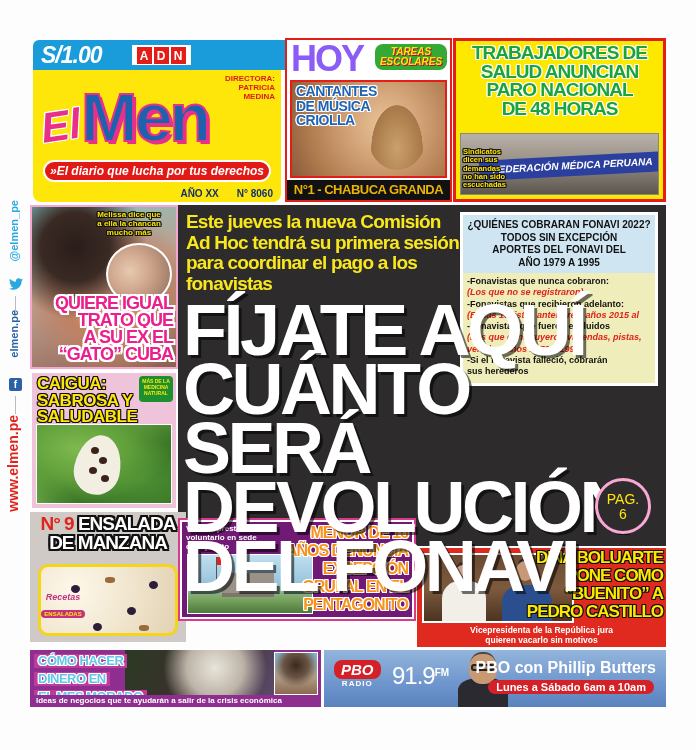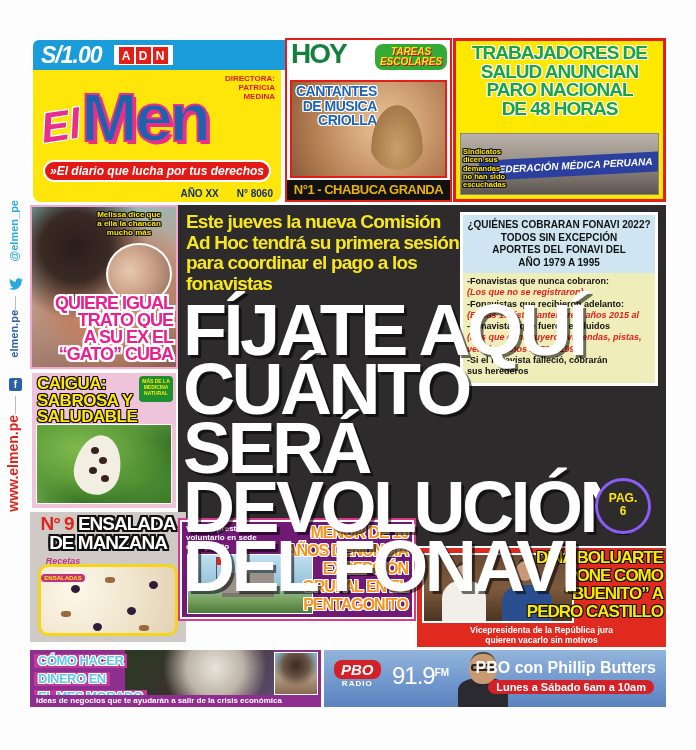--- a/index.html
+++ b/index.html
@@ -1,19 +1,19 @@
 <!DOCTYPE html>
 <html><head>
 <meta charset="utf-8">
 <style>
   * { margin:0; padding:0; box-sizing:border-box; }
   html,body { background:#ffffff; }
   body { font-family:"Liberation Sans", sans-serif; }
   .page { position:relative; width:696px; height:750px; background:#fdfdfd; overflow:hidden; }
-  .abs { position:absolute; }
+  .abs { position:absolute;gap:18px; }
 
   
   .ow1 { text-shadow:-1px -1px 0 #fff,1px -1px 0 #fff,-1px 1px 0 #fff,1px 1px 0 #fff,-1px 0 0 #fff,1px 0 0 #fff,0 -1px 0 #fff,0 1px 0 #fff; }
   .ow2 { text-shadow:-2px -2px 0 #fff,2px -2px 0 #fff,-2px 2px 0 #fff,2px 2px 0 #fff,-2px 0 0 #fff,2px 0 0 #fff,0 -2px 0 #fff,0 2px 0 #fff; }
   .ob1 { text-shadow:-1px -1px 0 #111,1px -1px 0 #111,-1px 1px 0 #111,1px 1px 0 #111,-1px 0 0 #111,1px 0 0 #111,0 -1px 0 #111,0 1px 0 #111; }
   .ob2 { text-shadow:-2px -2px 0 #111,2px -2px 0 #111,-2px 2px 0 #111,2px 2px 0 #111,-2px 0 0 #111,2px 0 0 #111,0 -2px 0 #111,0 2px 0 #111; }
 
   
   .topbar { left:33px; top:40px; width:417px; height:30px; background:#199cd9; border-radius:6px 6px 0 0; display:flex; align-items:center; }
   .price { color:#fff; font-weight:bold; font-style:italic; font-size:23px; letter-spacing:-1px; padding-left:8px; }
@@ -26,25 +26,25 @@
   
   .masthead { left:33px; top:70px; width:248px; height:132px; background:#ffe60a; border-radius:0 0 8px 8px; }
   .director { position:absolute; right:6px; top:4px; text-align:right; color:#d91e18; font-weight:bold; font-size:8px; line-height:1.15; }
   .logo-el { position:absolute; left:8px; top:32px; font-size:42px; font-weight:bold; font-style:italic; color:#e8308a; transform:rotate(-8deg); }
   .logo-men { position:absolute; left:48px; top:8px; font-size:68px; font-weight:bold; color:#1d62ad; letter-spacing:-3px; -webkit-text-stroke:2px #e8308a; text-shadow:3px 3px 0 #e8308a; }
   .tagline { position:absolute; left:10px; top:90px; width:228px; background:#e11a16; border:2px solid #fff; border-radius:14px; color:#fff; font-weight:bold; font-style:italic; font-size:12px; text-align:center; padding:2px 0; }
   .issue-line { position:absolute; right:8px; bottom:3px; color:#13316b; font-weight:bold; font-size:10px; display:flex; gap:18px; }
 
   
   .hoy { left:285px; top:38px; width:167px; height:164px; background:#fff; border:2px solid #e41d17; }
-  .hoy-title { position:absolute; left:4px; top:-2px; font-size:28px; font-weight:bold; color:#15803d; letter-spacing:-2px; }
+  .hoy-title { position:absolute; left:4px; top:-2px; font-size:36px; font-weight:bold; color:#8b5cf6; letter-spacing:-2px; }
   .tareas-badge { position:absolute; right:3px; top:4px; width:72px; background:#35a935; border-radius:8px; padding:3px 4px; text-align:center; color:#ffe60a; font-weight:bold; font-style:italic; font-size:10px; line-height:1; text-shadow:1px 1px 0 #c03; }
   .hoy-photo { position:absolute; left:3px; top:40px; right:3px; bottom:22px; background:
       radial-gradient(circle at 60% 45%, #e8c49a 0%, #d2a277 35%, #b07c50 70%, #8a5a3a 100%); border:2px solid #e41d17; }
-  .hoy-sub { position:absolute; left:4px; top:2px; color:#1f63b5; font-weight:bold; font-size:14px; line-height:1.05; letter-spacing:-0.5px;text-align:right; }
+  .hoy-sub { position:absolute; left:4px; top:2px; color:#1f63b5; font-weight:bold; font-size:14px; line-height:1.05; letter-spacing:-0.5px; }
   .guitar { position:absolute; right:18px; bottom:6px; width:60px; height:72px; background:radial-gradient(ellipse at 50% 70%, #caa06a 0%, #a87848 60%, transparent 61%); border-radius:50%; }
   .hoy-caption { position:absolute; left:0; bottom:0; width:100%; height:20px; background:#111; color:#eab308; font-weight:bold; font-size:13px; text-align:center; letter-spacing:-0.5px; line-height:20px; }
 
   
   .salud { left:453px; top:38px; width:213px; height:164px; background:#fde900; border:3px solid #e41d17; }
   .salud-head { padding-top:3px; text-align:center; color:#1ba43c; font-weight:bold; font-size:19px; line-height:0.98; letter-spacing:-1px; }
   .salud-photo { position:absolute; left:4px; bottom:4px; right:4px; height:62px; background:linear-gradient(180deg,#b9b2a8 0%,#9d948a 40%,#7d756d 70%,#5c5650 100%); border:1px solid #888; overflow:hidden; }
   .salud-banner { position:absolute; left:18px; top:22px; right:-8px; height:20px; background:#2b3f9e; transform:rotate(-3deg); color:#fff; font-weight:bold; font-style:italic; font-size:10px; text-align:center; line-height:20px; white-space:nowrap; overflow:hidden; }
   .salud-cap { position:absolute; left:2px; top:14px; width:58px; color:#ffe60a; font-weight:bold; font-size:7.5px; line-height:1.1; }
 
@@ -78,36 +78,36 @@
       linear-gradient(135deg,#8cc45c 0%,#55923a 60%,#2f5e22 100%); border:1px solid #fff; overflow:hidden; }
   .caigua-cut { position:absolute; left:38px; top:10px; width:46px; height:60px; background:#f2efe2; border-radius:50% 50% 50% 50%/60% 60% 40% 40%; transform:rotate(12deg); }
   .seed { position:absolute; width:8px; height:7px; background:#3a2218; border-radius:50%; }
 
   
   .ensalada { left:30px; top:512px; width:156px; height:130px; background:#cfcac6; }
   .ens-title { position:absolute; left:0; top:2px; width:100%; text-align:center; font-weight:bold; font-size:19px; letter-spacing:-1px; line-height:1.0; }
   .ens-num { color:#e0231c; }
   .ens-name { color:#fff; }
   .ens-badge { position:absolute; left:6px; top:44px; width:54px; text-align:center; z-index:3; }
-  .ens-badge-rec { color:#c2327e; font-style:italic; font-weight:bold; font-size:9px; }
+  .ens-badge-rec { color:#c2327e; font-style:italic; font-weight:bold; font-size:9px;margin-top:36px; }
   .ens-badge-tag { background:#c2327e; color:#ffe60a; font-weight:bold; font-size:6px; border-radius:6px; padding:1px 3px; }
   .ens-photo { position:absolute; left:8px; right:8px; top:52px; bottom:6px; border:3px solid #f5d41c; border-radius:10px; background:
       radial-gradient(circle at 25% 35%, #fdf8ea 0%, #f1e6cf 50%, #e3d2b4 100%); overflow:hidden; }
   .raisin { position:absolute; width:9px; height:8px; background:#2e1d3a; border-radius:50%; }
   .nut { position:absolute; width:10px; height:6px; background:#9a6a3c; border-radius:40%; }
 
   
   .blackbox { left:178px; top:205px; width:488px; height:341px; background:#2d2b2c; }
   .fonavi-intro { position:absolute; left:8px; top:7px; width:278px; color:#f8e71c; font-weight:bold; font-size:19px; line-height:1.08; letter-spacing:-0.8px; }
   .info-panel { position:absolute; left:282px; top:7px; width:198px; height:174px; border:3px solid #fff; background:#efedb9; }
   .info-head { background:#cfe6f2; color:#111; font-weight:bold; font-size:10px; line-height:1.25; text-align:center; padding:4px 2px; }
   .info-body { padding:3px 4px; font-size:9px; font-weight:bold; line-height:1.25; color:#111; }
   .info-red { color:#e0231c; font-style:italic; }
   .big-head { position:absolute; left:5px; top:96px; width:480px; color:#fff; font-weight:bold; font-size:72px; line-height:0.82; letter-spacing:-3.5px; z-index:5; text-shadow:3px 3px 0 rgba(0,0,0,0.55); }
-  .pag-circle { position:absolute; right:15px; bottom:12px; width:56px; height:56px; border-radius:50%; border:3px solid #8b5cf6; background:#2d2b2c; color:#ffe60a; font-weight:bold; font-size:12px; text-align:center; line-height:1.1; padding-top:11px; z-index:6; }
+  .pag-circle { position:absolute; right:15px; bottom:12px; width:56px; height:56px; border-radius:50%; border:3px solid #f9a8d4; background:#2d2b2c; color:#ffe60a; font-weight:normal; font-size:14px; text-align:center; line-height:1.1; padding-top:11px; z-index:6; }
 
   
   .penta { left:180px; top:520px; width:234px; height:99px; background:#701a75; border:2px solid #fff; outline:2px solid #d93a8c; }
   .penta-cap { position:absolute; left:4px; top:2px; width:100px; color:#fff; font-weight:bold; font-size:8px; line-height:1.15; }
   .penta-photo { position:absolute; left:5px; top:32px; width:126px; height:60px; border:1px solid #fff; background:linear-gradient(180deg,#bfe0ef 0%,#9cc6de 45%,#7da663 75%,#4c7a3a 100%); overflow:hidden; }
   .penta-bldg { position:absolute; left:34px; top:18px; width:52px; height:24px; background:#9a9288; box-shadow:inset 0 -4px 0 #7d766d; }
   .penta-flagpole { position:absolute; left:28px; top:2px; width:1px; height:22px; background:#555; }
   .penta-flag { position:absolute; left:29px; top:2px; width:12px; height:8px; background:linear-gradient(90deg,#e0231c 33%,#fff 33%,#fff 66%,#e0231c 66%); }
   .penta-head { position:absolute; right:4px; top:2px; width:150px; text-align:right; color:#f7941e; font-weight:bold; font-size:16px; line-height:1.12; letter-spacing:-1px; }
 

